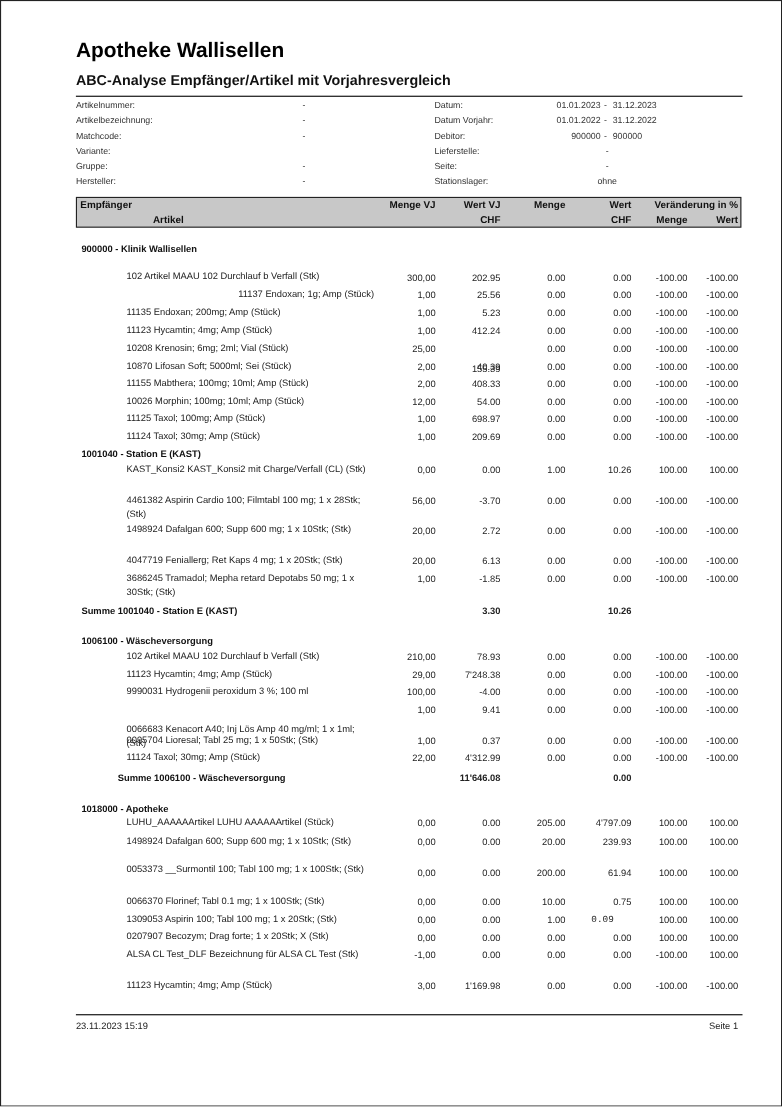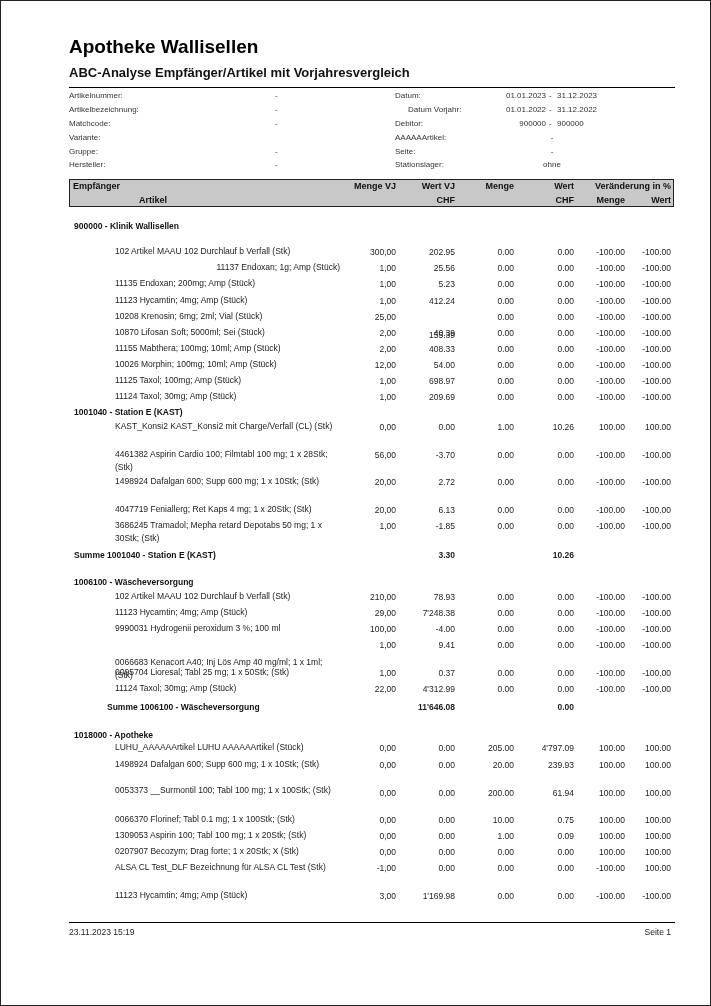--- a/index.html
+++ b/index.html
@@ -38,29 +38,29 @@
     <div class="meta" style="left: 69px; top: 133px;">Variante:</div>
     <div class="meta" style="left: 275px; top: 133px;"></div>
     <div class="meta" style="left: 69px; top: 147px;">Gruppe:</div>
     <div class="meta" style="left: 275px; top: 147px;">-</div>
     <div class="meta" style="left: 69px; top: 160px;">Hersteller:</div>
     <div class="meta" style="left: 275px; top: 160px;">-</div>
     <div class="meta" style="left: 395px; top: 91px;">Datum:</div>
     <div class="meta" style="left: 480px; width: 66px; text-align: right; top: 91px;">01.01.2023</div>
     <div class="meta" style="left: 549px; top: 91px;">-</div>
     <div class="meta" style="left: 557px; top: 91px;">31.12.2023</div>
-    <div class="meta" style="left: 408px; top: 105px;">Datum Vorjahr:</div>
+    <div class="meta" style="left: 395px; top: 105px;">Datum Vorjahr:</div>
     <div class="meta" style="left: 480px; width: 66px; text-align: right; top: 105px;">01.01.2022</div>
     <div class="meta" style="left: 549px; top: 105px;">-</div>
     <div class="meta" style="left: 557px; top: 105px;">31.12.2022</div>
     <div class="meta" style="left: 395px; top: 119px;">Debitor:</div>
     <div class="meta" style="left: 480px; width: 66px; text-align: right; top: 119px;">900000</div>
     <div class="meta" style="left: 549px; top: 119px;">-</div>
     <div class="meta" style="left: 557px; top: 119px;">900000</div>
-    <div class="meta" style="left: 395px; top: 133px;">AAAAAArtikel:</div>
+    <div class="meta" style="left: 395px; top: 133px;">Lieferstelle:</div>
     <div class="meta" style="left: 520px; width: 64px; text-align: center; top: 133px;">-</div>
     <div class="meta" style="left: 395px; top: 147px;">Seite:</div>
     <div class="meta" style="left: 520px; width: 64px; text-align: center; top: 147px;">-</div>
     <div class="meta" style="left: 395px; top: 160px;">Stationslager:</div>
     <div class="meta" style="left: 520px; width: 64px; text-align: center; top: 160px;">ohne</div>
   </div>
 
 <div class="hdr-band" style="background: rgb(200, 200, 200);"></div>
 <div class="hdr" style="left:73px;top:181px;">Empfänger</div>
 <div class="hdr" style="left:139px;top:195px;">Artikel</div>
@@ -308,21 +308,21 @@
       <div class="num" style="left: 460px; width: 54px; top: 815px;">10.00</div>
       <div class="num" style="left: 520px; width: 54px; top: 815px;">0.75</div>
       <div class="num" style="left: 580px; width: 45px; top: 815px;">100.00</div>
       <div class="num" style="left: 630px; width: 41px; top: 815px;">100.00</div>
     </div>
     <div>
       <div class="row-desc" style="top: 829px;">1309053 Aspirin 100; Tabl 100 mg; 1 x 20Stk;  (Stk)</div>
       <div class="num" style="left: 340px; width: 56px; top: 831px;">0,00</div>
       <div class="num" style="left: 400px; width: 55px; top: 831px;">0.00</div>
       <div class="num" style="left: 460px; width: 54px; top: 831px;">1.00</div>
-      <div class="num" style="left: 520px; width: 54px; top: 831px;">0.09</div>
+      <div class="num" style="left: 504px; width: 54px; top: 831px; font-family: Liberation Mono, monospace;">0.09</div>
       <div class="num" style="left: 580px; width: 45px; top: 831px;">100.00</div>
       <div class="num" style="left: 630px; width: 41px; top: 831px;">100.00</div>
     </div>
     <div>
       <div class="row-desc" style="top: 845px;">0207907 Becozym; Drag forte; 1 x 20Stk; X  (Stk)</div>
       <div class="num" style="left: 340px; width: 56px; top: 847px;">0,00</div>
       <div class="num" style="left: 400px; width: 55px; top: 847px;">0.00</div>
       <div class="num" style="left: 460px; width: 54px; top: 847px;">0.00</div>
       <div class="num" style="left: 520px; width: 54px; top: 847px;">0.00</div>
       <div class="num" style="left: 580px; width: 45px; top: 847px;">100.00</div>

